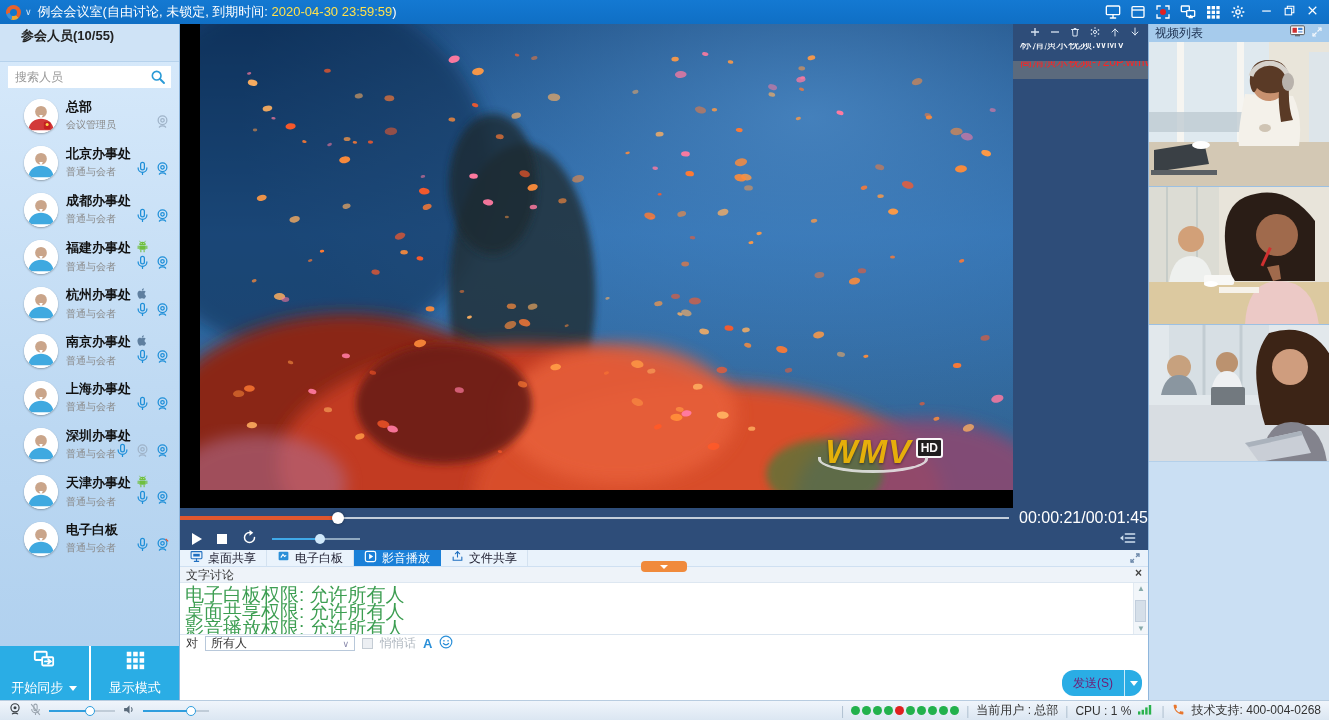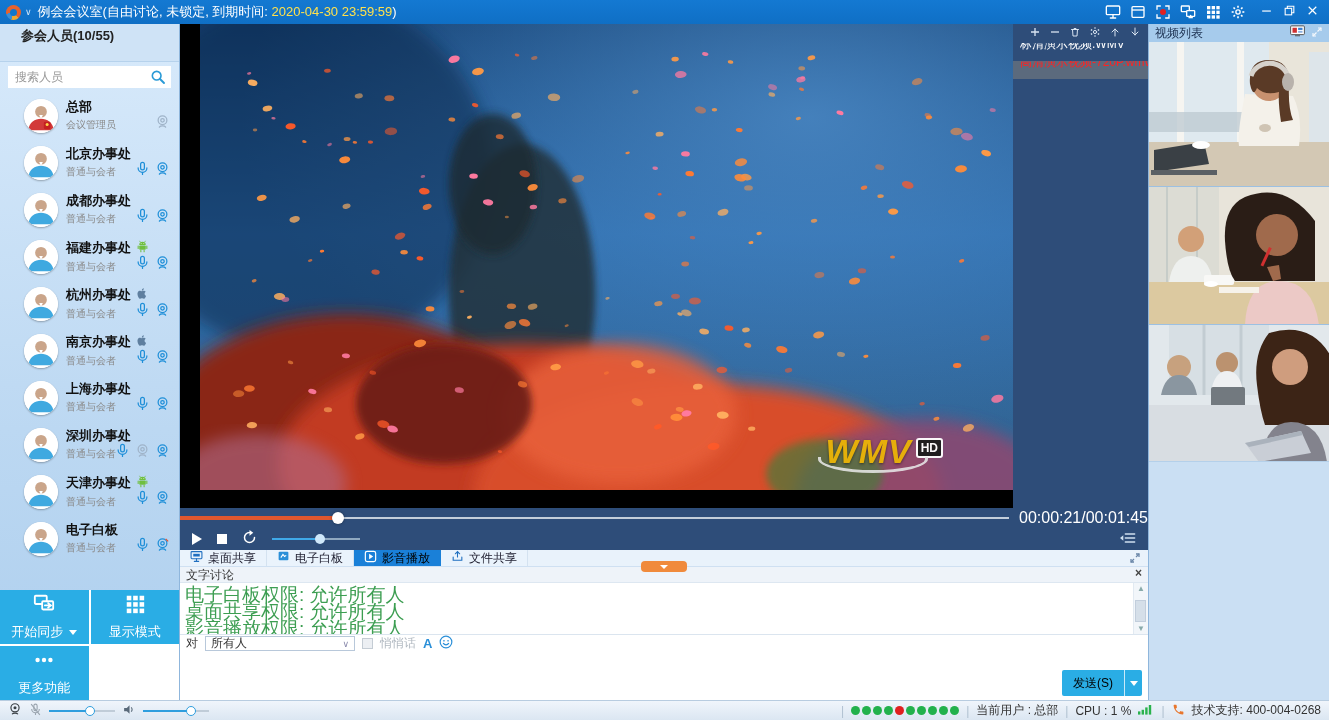--- a/index.html
+++ b/index.html
@@ -82,21 +82,21 @@
   .stop-sq{width:10px;height:10px;background:#fff}
   .volume{width:88px;height:14px;position:relative}
   .vol-rest{position:absolute;left:0;right:0;top:6px;height:2px;background:#8fa8c0}
   .vol-played{position:absolute;left:0;top:6px;height:2px;background:#3fa9e8}
   .vol-knob{position:absolute;top:2px;width:10px;height:10px;border-radius:50%;background:#cfe8fa}
   .pl-toggle{margin-left:auto}
 
   
   .tabbar{height:17px;background:#e9f2fb;display:flex;align-items:stretch;border-bottom:1px solid #cfe0f2;position:relative}
   .tab{display:flex;align-items:center;gap:5px;padding:0 10px;font-size:12px;color:#223;border-right:1px solid #d4e2f0;background:#eaf3fc}
-  .tab.active{background:var(--activetab);color:#000000;border-right-color:var(--activetab)}
+  .tab.active{background:var(--activetab);color:#ffffff;border-right-color:var(--activetab)}
   .tab-expand{margin-left:auto;display:flex;align-items:center;padding-right:7px}
 
   
   .chat{flex:1;background:#fff;display:flex;flex-direction:column;position:relative;min-height:0}
   .collapse-handle{position:absolute;left:50%;top:-6px;transform:translateX(-50%);width:46px;height:11px;
                    background:#f08a3c;border-radius:4px;z-index:6;display:flex;align-items:center;justify-content:center}
   .collapse-handle i{width:0;height:0;border-left:4px solid transparent;border-right:4px solid transparent;border-top:4px solid #fff}
   .chat-header{height:16px;background:#eef3f9;border-bottom:1px solid #dde7f1;display:flex;align-items:flex-start;
                padding:0 6px;font-size:12px;color:#333}
   .chat-close{margin-left:auto;font-size:12px;font-weight:bold;color:#444;line-height:12px}
@@ -106,21 +106,21 @@
                  display:flex;flex-direction:column;align-items:center;justify-content:space-between;padding:1px 0;font-size:8px;color:#8aa}
   .sb-thumb{position:absolute;right:2px;bottom:12px;width:11px;height:22px;background:#d5dfe9;border:1px solid #c2cedc}
   .input-toolbar{height:18px;border-top:1px solid #dbe5ef;display:flex;align-items:center;gap:7px;padding:0 6px;font-size:12px;color:#333}
   .select{width:150px;height:15px;border:1px solid #b8c8da;display:flex;align-items:center;padding:0 5px;background:#fff;color:#333}
   .select .sel-caret{margin-left:auto;color:#88a;font-size:9px}
   .chk{width:11px;height:11px;border:1px solid #c4ccd4;background:#eceff3;display:inline-block}
   .whisper{color:#b0b8c0}
   .font-a{color:#2a8fd8;font-weight:bold;font-size:13px}
   .input-area{flex:1;position:relative;background:#fff}
   .send-btn{position:absolute;right:6px;bottom:4px;height:26px;display:flex;align-items:center;
-            background:var(--accent);border-radius:2px;color:#000000;font-size:12px}
+            background:var(--accent);border-radius:12px;color:#701a75;font-size:12px}
   .send-main{padding:0 11px;height:26px;display:flex;align-items:center;border-right:1px solid rgba(255,255,255,.75)}
   .send-caret{width:17px;display:flex;justify-content:center;align-items:center;height:26px}
 
   
   .rightbar{width:181px;background:#cadff3;border-left:1px solid #8fb6dc;display:flex;flex-direction:column}
   .rb-header{height:18px;background:#a6cbec;display:flex;align-items:center;padding:0 6px;font-size:12px;color:#1c3050;gap:5px}
   .rb-icons{margin-left:auto;display:flex;gap:6px;align-items:center}
   .thumb{position:relative;border-bottom:1px solid #9cc0e2;overflow:hidden;flex:none}
   .thumb svg{display:block}
 
@@ -552,32 +552,20 @@
                   <rect x="3" y="10" width="5" height="5"></rect>
                   <rect x="10" y="10" width="5" height="5"></rect>
                   <rect x="17" y="10" width="5" height="5"></rect>
                   <rect x="3" y="17" width="5" height="5"></rect>
                   <rect x="10" y="17" width="5" height="5"></rect>
                   <rect x="17" y="17" width="5" height="5"></rect>
                 </g>
               </svg></span>
             <span class="action-label">
               <span data-interactable="false">显示模式</span>
-            </span>
-          </div>
-          <div class="action-btn" data-interactable="true">
-            <span data-interactable="false"><svg width="22" height="22" viewBox="0 0 24 24">
-                <g fill="#fff">
-                  <circle cx="5" cy="12" r="2.4"></circle>
-                  <circle cx="12" cy="12" r="2.4"></circle>
-                  <circle cx="19" cy="12" r="2.4"></circle>
-                </g>
-              </svg></span>
-            <span class="action-label">
-              <span data-interactable="false">更多功能</span>
             </span>
           </div>
         </div>
     </div>
 
     <div class="center" data-interactable="false">
       <div class="stage" data-interactable="false">
 
         <div class="video-wrap" data-interactable="true">
           <div class="video-frame" data-interactable="false">

